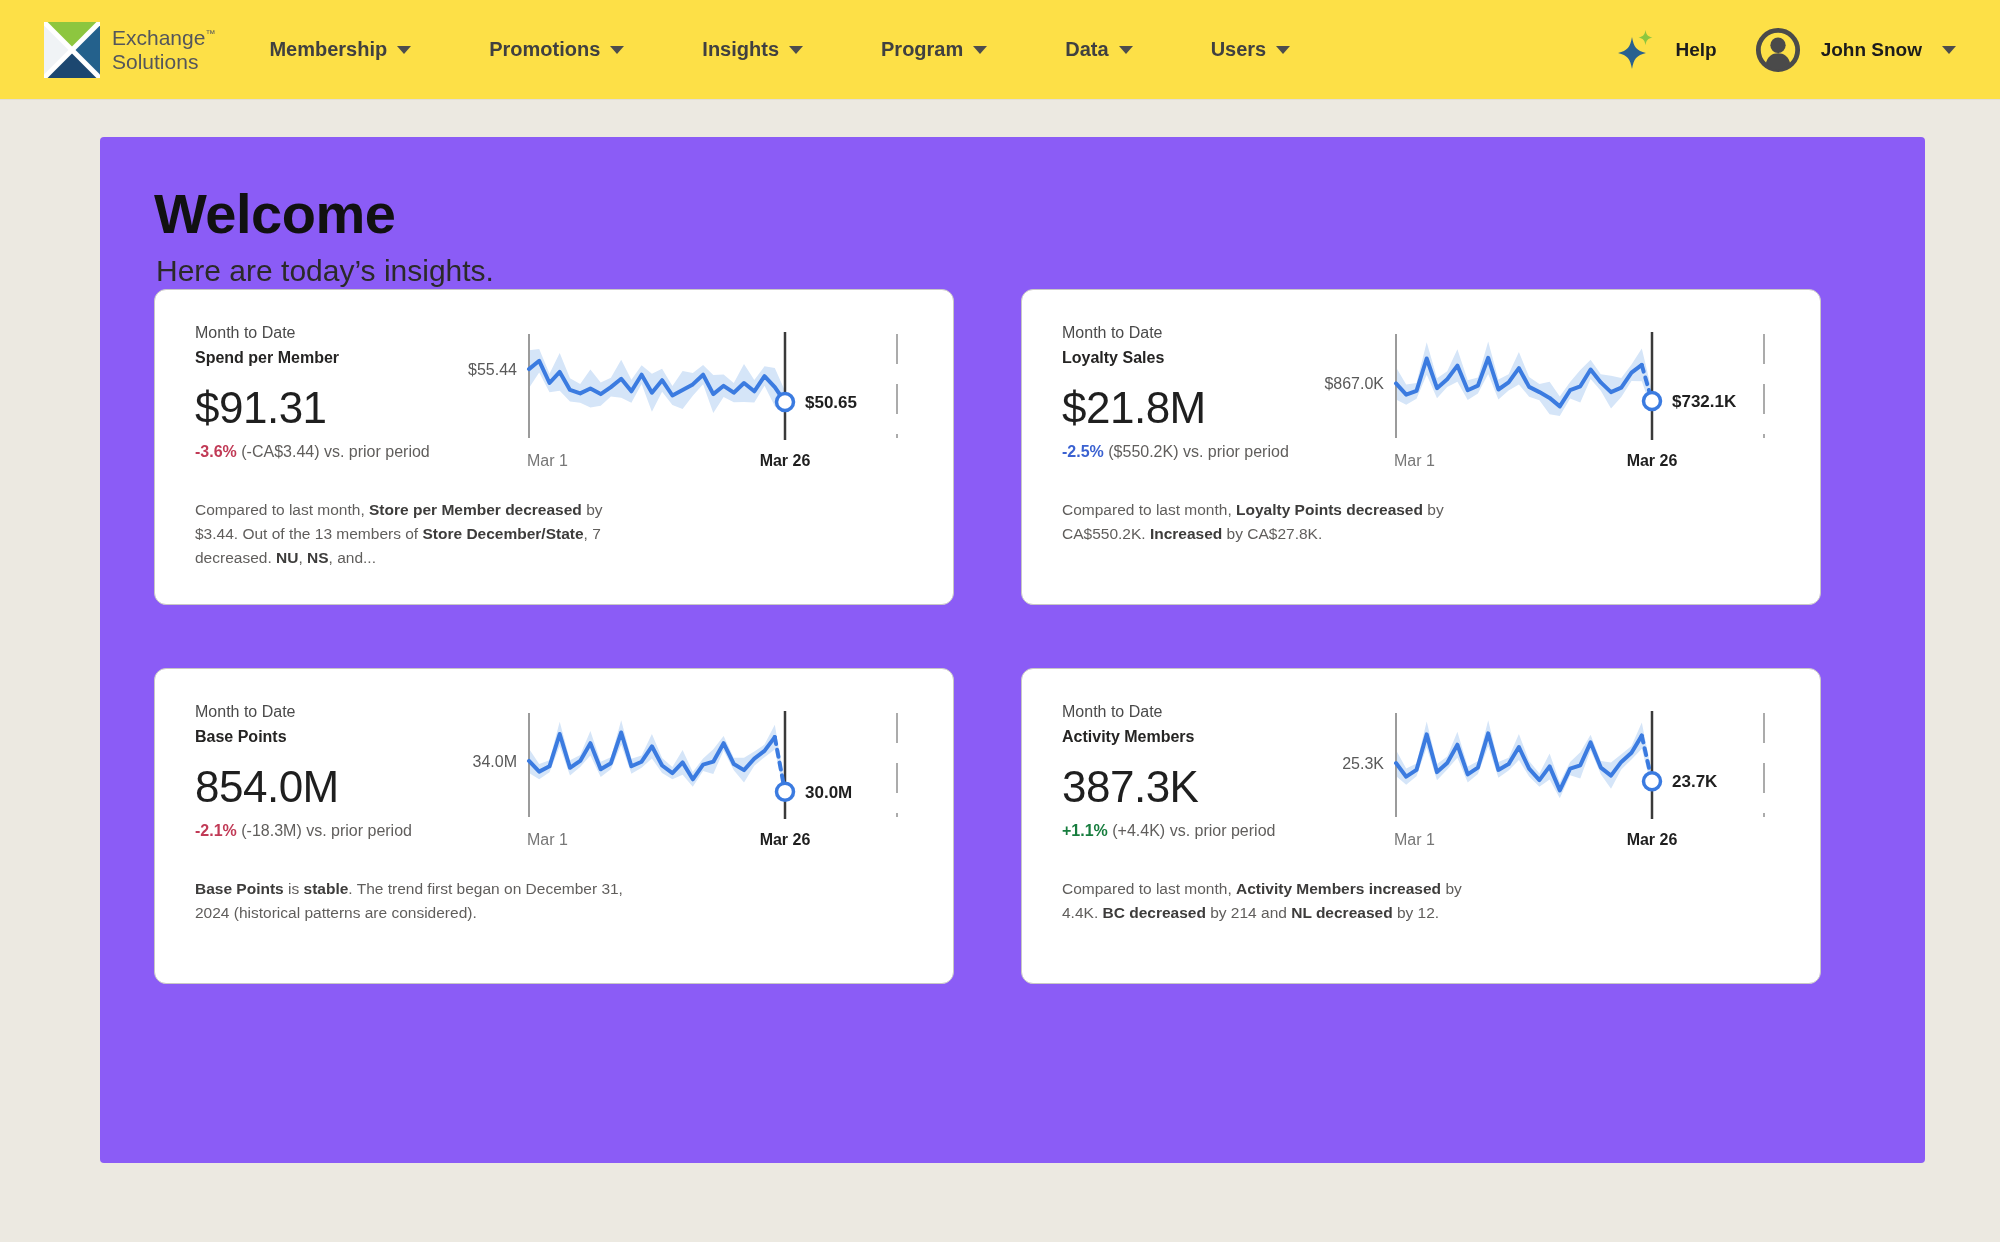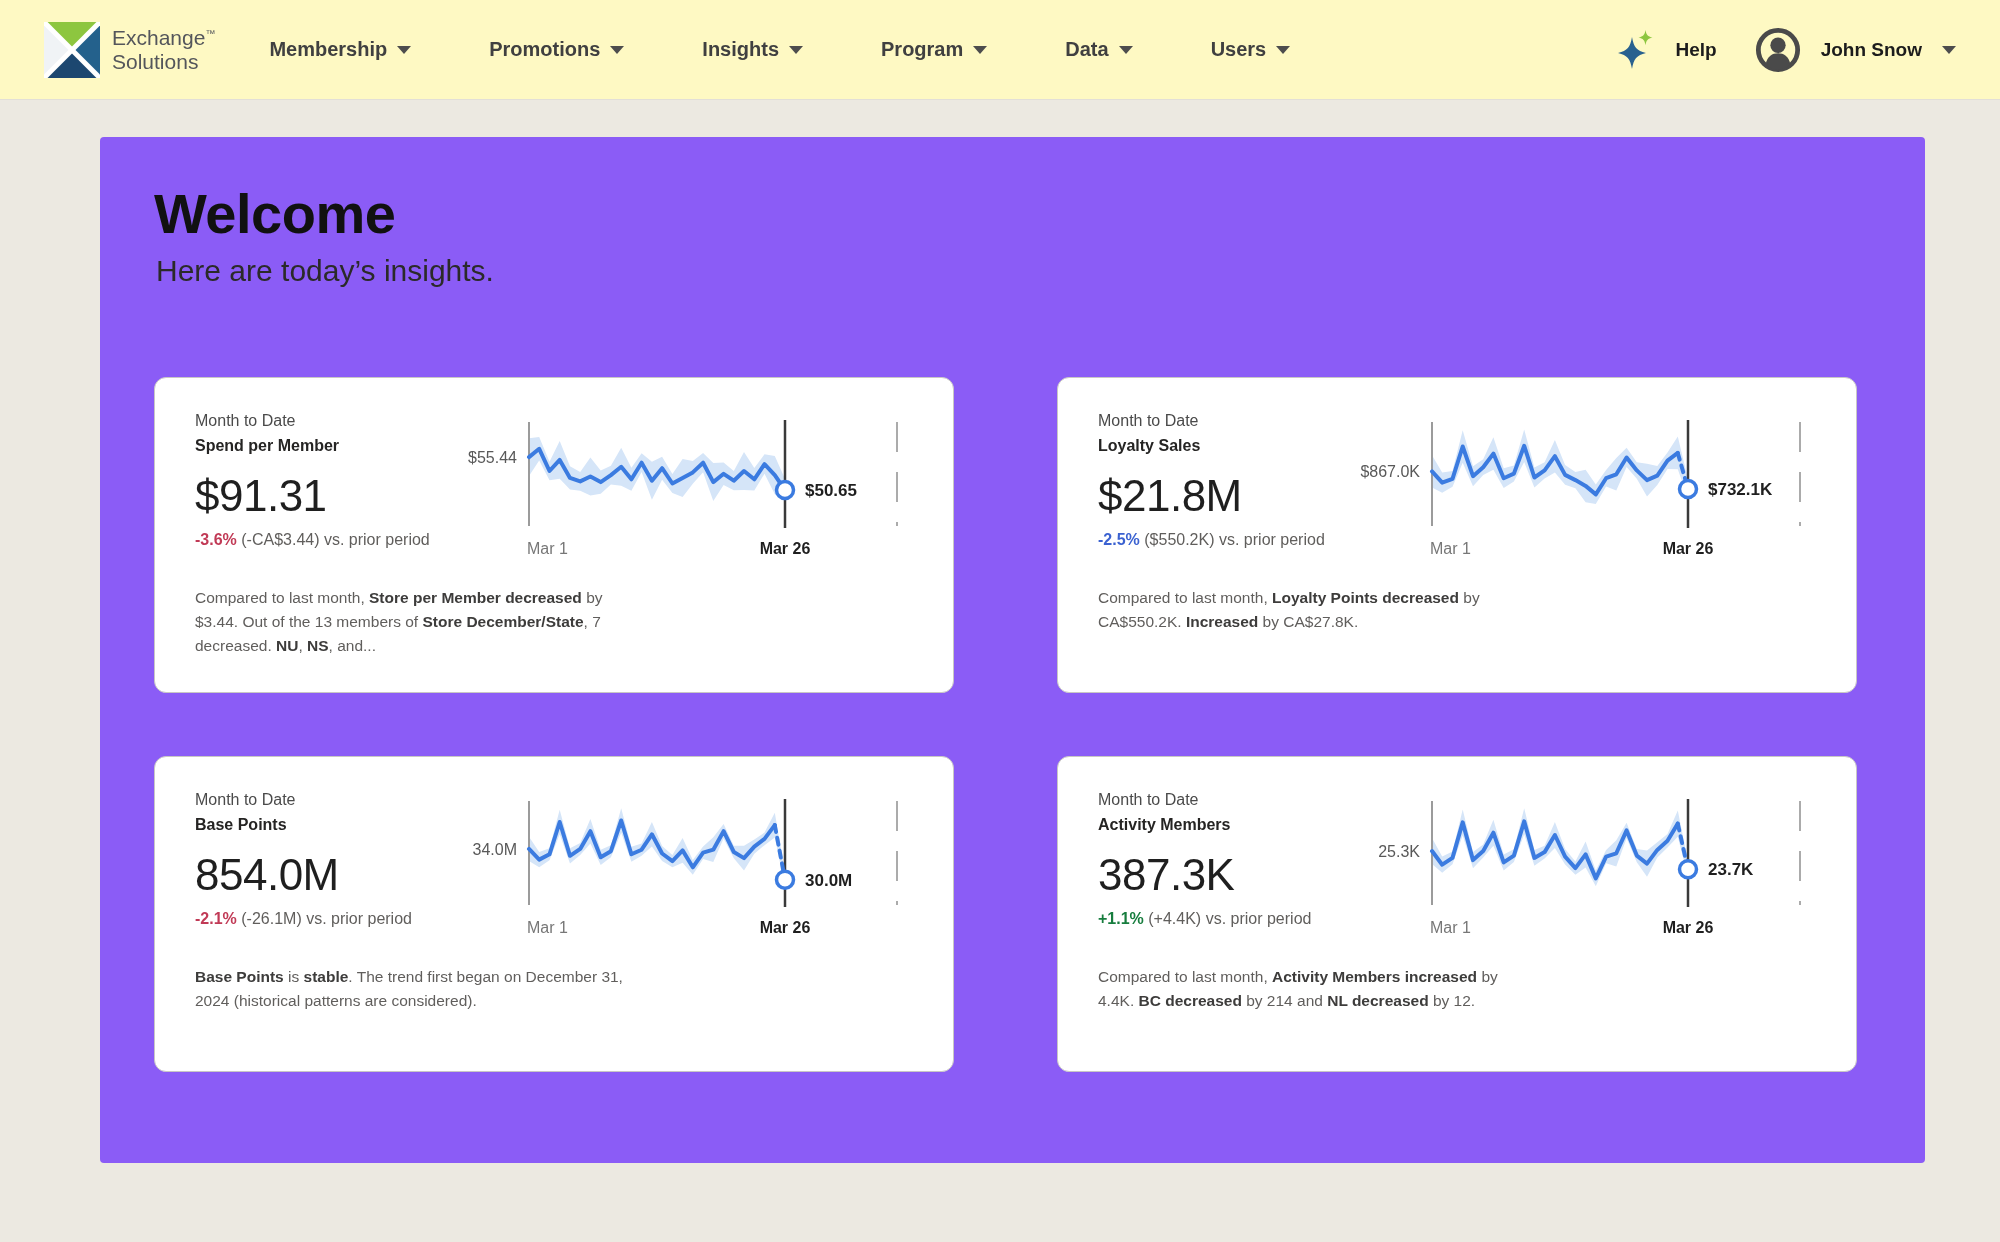--- a/index.html
+++ b/index.html
@@ -1,38 +1,38 @@
 <!DOCTYPE html>
 <html><head>
 <meta charset="utf-8">
 <style>
   html,body{margin:0;padding:0;width:2000px;height:1242px;}
   body{background:#ece9e1;font-family:"Liberation Sans",sans-serif;color:#252423;overflow:hidden;position:relative;}
 
   
-  .nav{position:absolute;top:0;left:0;width:2000px;height:100px;background:#fef9c3;
+  .nav{position:absolute;top:0;left:0;width:2000px;height:100px;background:#fde047;
        border-bottom:1px solid #e2dfd7;display:flex;align-items:center;padding:0 44px;box-sizing:border-box;}
   .logo{display:flex;align-items:center;gap:12px;margin-right:54px;cursor:pointer;}
   .logo-text{font-size:21px;line-height:1.1;color:#54565b;font-weight:500;}
   .logo-text sup{font-size:10px;}
   .menu{display:flex;gap:78px;}
   .nav-item{display:flex;align-items:center;gap:10px;font-size:20px;font-weight:700;color:#404040;cursor:pointer;}
   .caret{width:0;height:0;border-left:7px solid transparent;border-right:7px solid transparent;border-top:8px solid #4d4d4d;}
   .nav-right{margin-left:auto;display:flex;align-items:center;gap:14px;}
   .help-label,.user-name{font-size:19px;font-weight:700;color:#1c1c1c;}
   .help-group,.user-group{display:flex;align-items:center;gap:20px;cursor:pointer;}
   .user-group{margin-left:24px;}
 
   
   .content-card{position:absolute;left:100px;top:137px;width:1825px;height:1026px;background:#8b5cf6;
                 border-radius:4px;box-sizing:border-box;padding:45px 0 0 54px;}
   .page-title{margin:0;font-size:56px;font-weight:700;color:#111111;letter-spacing:-0.5px;line-height:1.15;}
   .page-subtitle{margin:7px 0 0 2px;font-size:30px;color:#2b2a29;line-height:1.2;}
 
-  .cards-grid{display:grid;grid-template-columns:800px 800px;grid-auto-rows:316px;gap:63px 103px;margin-top:88px;}
+  .cards-grid{display:grid;grid-template-columns:800px 800px;grid-auto-rows:316px;gap:63px 67px;}
 
   
   .kpi-card{box-sizing:border-box;width:800px;height:316px;border:1px solid #c9c7c5;border-radius:12px;
             background:#fff;padding:34px 40px;}
   .kpi-top{display:flex;justify-content:space-between;}
   .kpi-left{width:250px;flex:0 0 250px;}
   .kpi-period{font-size:16px;color:#4a4a4a;}
   .kpi-metric{font-size:16px;font-weight:700;color:#252423;margin-top:7px;}
   .kpi-value{font-size:44px;color:#1f1f1f;margin-top:16px;letter-spacing:-0.5px;}
   .kpi-delta{font-size:16px;color:#605e5c;margin-top:10px;white-space:nowrap;}
@@ -169,21 +169,21 @@
     </div>
 
     <div class="kpi-card">
       <div class="kpi-top">
         <div class="kpi-left">
           <div class="kpi-period">Month to Date</div>
           <div class="kpi-metric">Base Points</div>
           <div class="kpi-value">854.0M</div>
           <div class="kpi-delta">
             <span class="kpi-delta-pct" style="color: rgb(193, 58, 86);">-2.1%</span>
-            <span>(-26.1M) vs. prior period</span>
+            <span>(-18.3M) vs. prior period</span>
           </div>
         </div>
         <svg class="spark" viewBox="0 0 470 142">
             <polygon points="84.0,39.7 94.2,55.0 104.5,51.3 114.7,12.7 125.0,51.2 135.2,45.9 145.4,21.9 155.7,52.8 165.9,48.2 176.2,11.2 186.4,49.8 196.6,46.6 206.9,25.0 217.1,49.1 227.4,58.0 237.6,41.1 247.8,63.0 258.1,49.5 268.3,40.3 278.6,26.9 288.8,48.7 299.0,48.8 309.3,42.4 319.5,35.6 329.8,15.7 340.0,75.5 340.0,89.8 329.8,40.4 319.5,48.2 309.3,56.8 299.0,73.4 288.8,61.2 278.6,41.5 268.3,65.0 258.1,61.9 247.8,77.7 237.6,65.7 227.4,70.3 217.1,63.9 206.9,49.6 196.6,58.7 186.4,64.7 176.2,35.7 165.9,60.2 155.7,67.9 145.4,46.5 135.2,57.9 125.0,66.4 114.7,37.2 104.5,63.2 94.2,70.3 84.0,64.1" fill="#d5e5f8"></polygon>
             <line x1="84" y1="4" x2="84" y2="108" stroke="#9b9b9b" stroke-width="2"></line>
             <line x1="340" y1="2" x2="340" y2="110" stroke="#3a3a3a" stroke-width="2.5"></line>
             <line x1="452" y1="4" x2="452" y2="108" stroke="#ababab" stroke-width="2" stroke-dasharray="30 20"></line>
             <polyline points="84.0,51.9 94.2,62.6 104.5,57.3 114.7,25.0 125.0,58.8 135.2,51.9 145.4,34.2 155.7,60.3 165.9,54.2 176.2,23.5 186.4,57.3 196.6,52.7 206.9,37.3 217.1,56.5 227.4,64.2 237.6,53.4 247.8,70.3 258.1,55.7 268.3,52.7 278.6,34.2 288.8,55.0 299.0,61.1 309.3,49.6 319.5,41.9 329.8,28.1" fill="none" stroke="#3b7be0" stroke-width="4" stroke-linejoin="round" stroke-linecap="round"></polyline>
             <line x1="329.76" y1="28.061821219715966" x2="340" y2="82.63157894736842" stroke="#3b7be0" stroke-width="4" stroke-dasharray="7 6" stroke-linecap="round"></line>
             <circle cx="340" cy="82.63157894736842" r="8.5" fill="#ffffff" stroke="#3b7be0" stroke-width="3.5"></circle>

